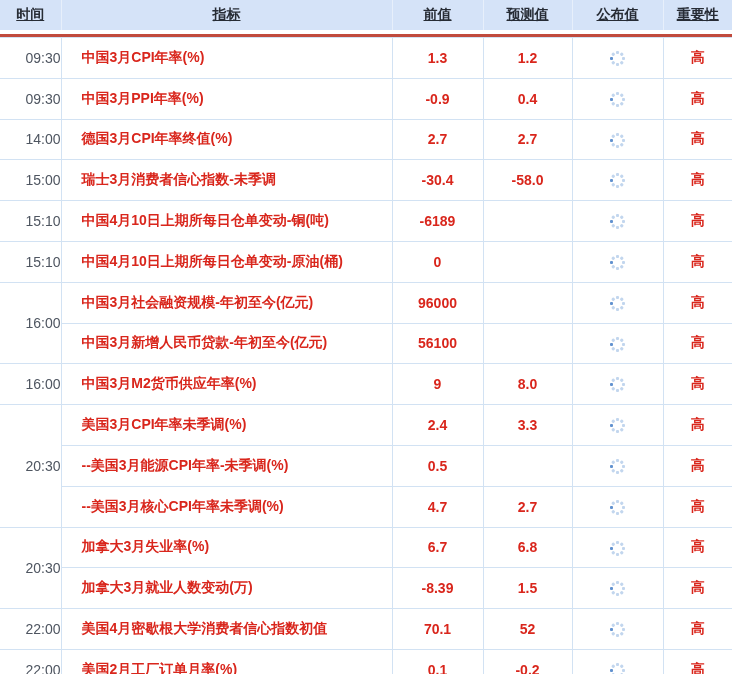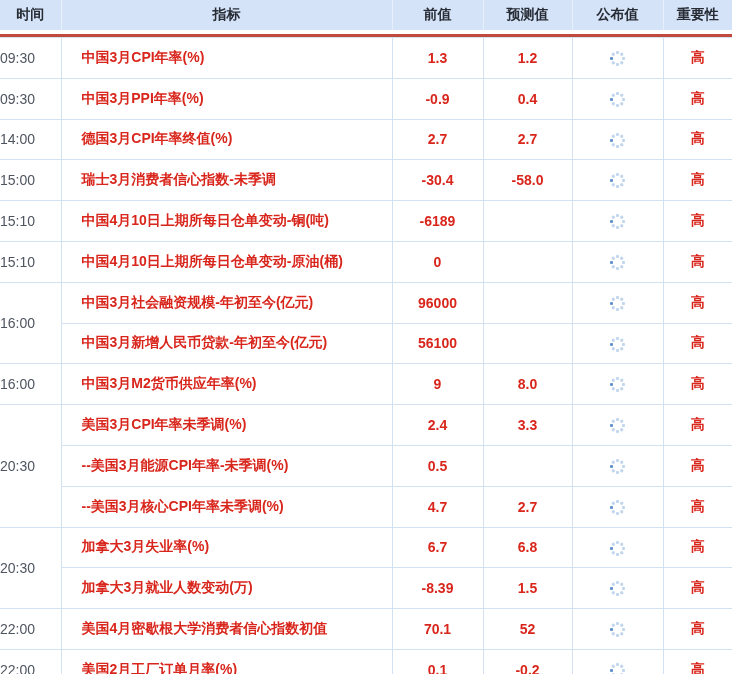--- a/index.html
+++ b/index.html
@@ -3,35 +3,35 @@
 <meta charset="utf-8">
 <style>
   html,body{margin:0;padding:0;background:#fff;}
   body{font-family:"Liberation Sans","DejaVu Sans",sans-serif;}
   .page{width:732px;height:674px;background:#fff;overflow:hidden;}
   table.cal{width:732px;border-collapse:collapse;table-layout:fixed;}
   
   thead th{
     background:#d5e3f8;height:30px;padding:0;
     font-size:14px;font-weight:bold;color:#272c35;
-    border-left:1px solid #e7effb;vertical-align:middle;text-align:center;
+    border-left:1px solid #e7effb;vertical-align:middle;text-align:center;text-decoration:underline;
   }
   thead th:first-child{border-left:none;}
   tr.sep-row td{
     height:7px;padding:0;border:none;
     background:linear-gradient(to bottom,#ffffff 0,#ffffff 4px,#c04a3d 4px,#c04a3d 7px);
   }
   
   tbody td{
     height:39.8px;padding:0;border:1px solid #d2e2f3;
     font-size:14px;vertical-align:middle;background:#fff;
   }
   tbody tr td:first-child{border-left:none;}
   tbody tr td:last-child{border-right:none;}
-  td.time{color:#4e5560;text-align:left;font-weight:normal;}
+  td.time{color:#4e5560;text-align:right;font-weight:normal;}
   td.indicator{color:#d9261c;font-weight:bold;text-align:left;padding-left:20px;}
   td.val{color:#d9261c;font-weight:bold;text-align:center;margin-top:6px;}
   td.pub{text-align:center;}
   td.imp{color:#d9261c;font-weight:bold;text-align:center;}
   
   .spinner{position:relative;display:inline-block;width:16px;height:16px;vertical-align:middle;}
   .spinner i{
     position:absolute;top:50%;left:50%;width:3px;height:3px;margin:-1.5px 0 0 -1.5px;
     border-radius:1px;background:#c2d6ee;
   }

